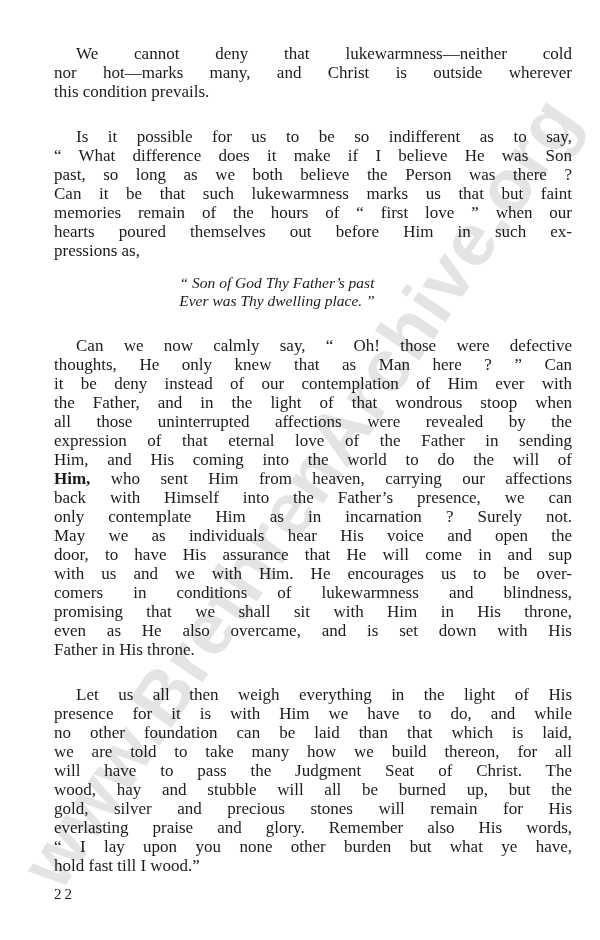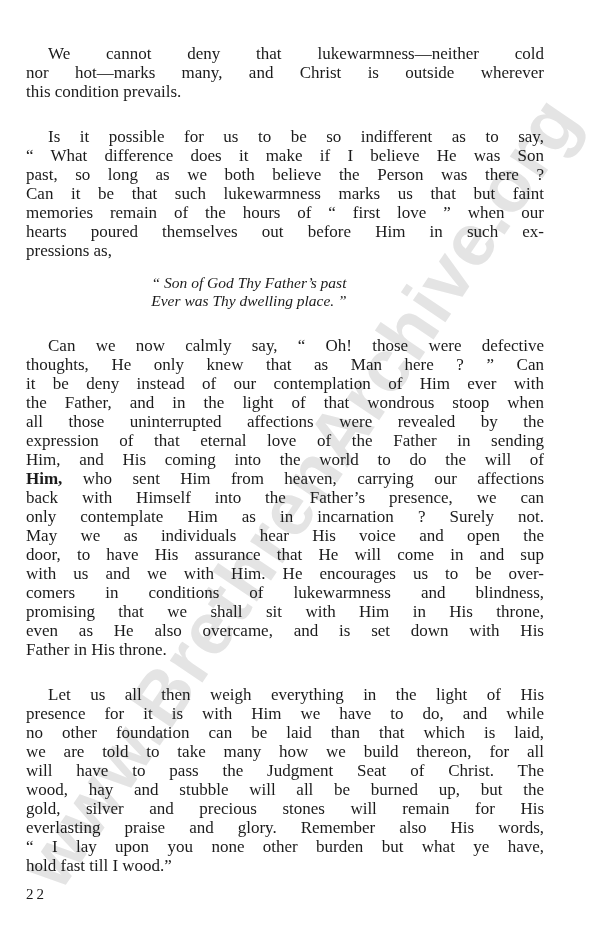--- a/index.html
+++ b/index.html
@@ -20,21 +20,21 @@
     font-weight: bold;
     font-size: 74px;
     letter-spacing: 1px;
     color: #e4e4e4;
     white-space: nowrap;
     z-index: 0;
     user-select: none;
   }
   .content {
     position: absolute;
-    left: 26px;
+    left: 54px;
     top: 44px;
     width: 518px;
     z-index: 1;
   }
   .para {
     margin-top: 26px;
     font-size: 17px;
     line-height: 19px;
   }
   .para.no-gap { margin-top: 0; }

